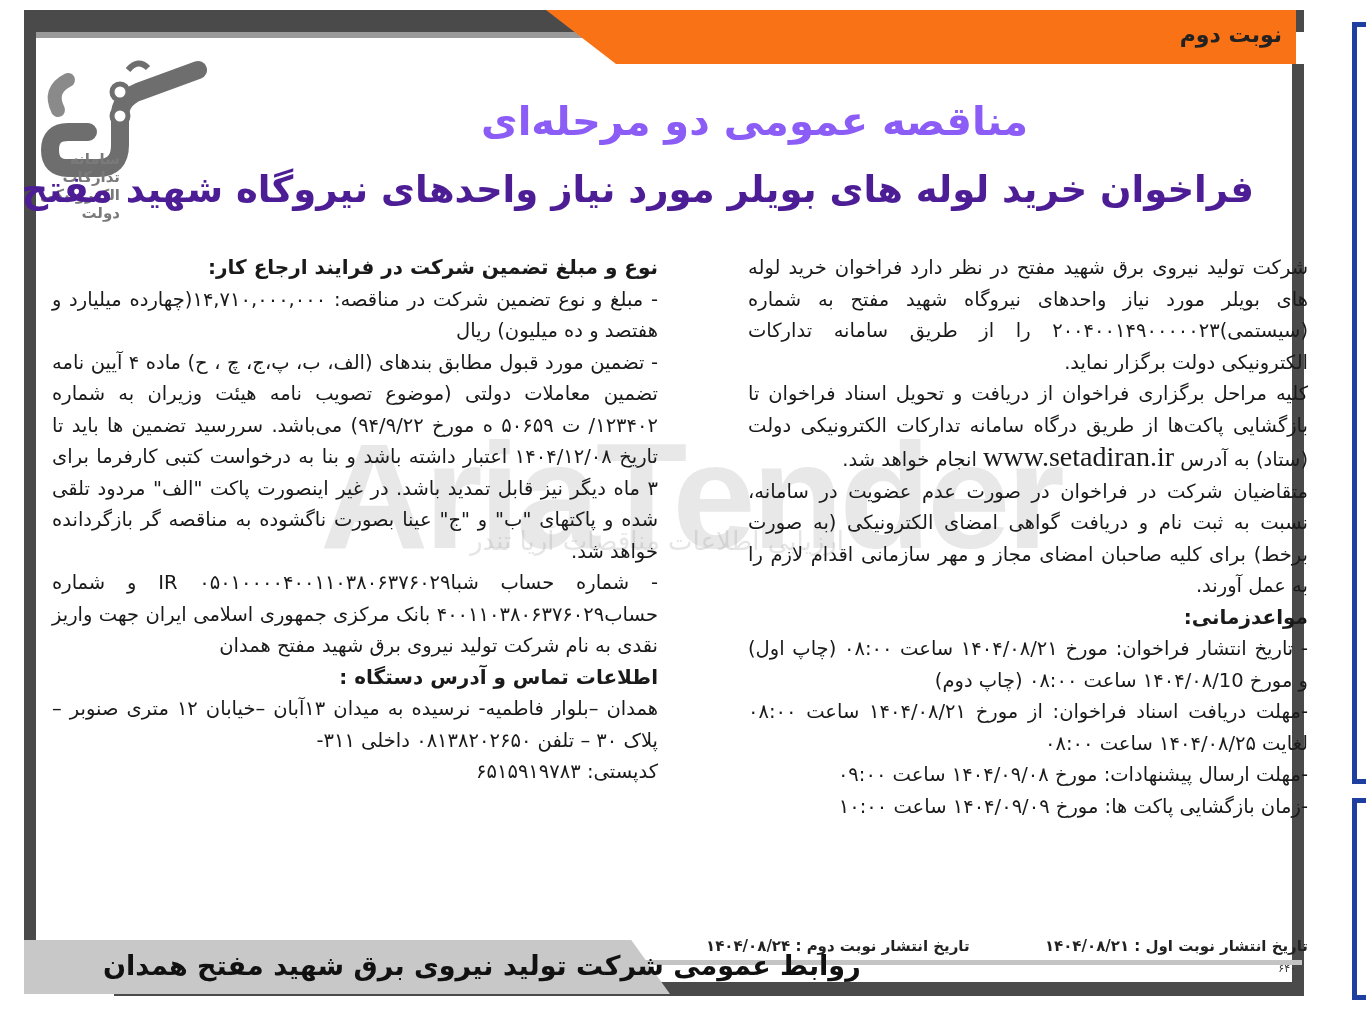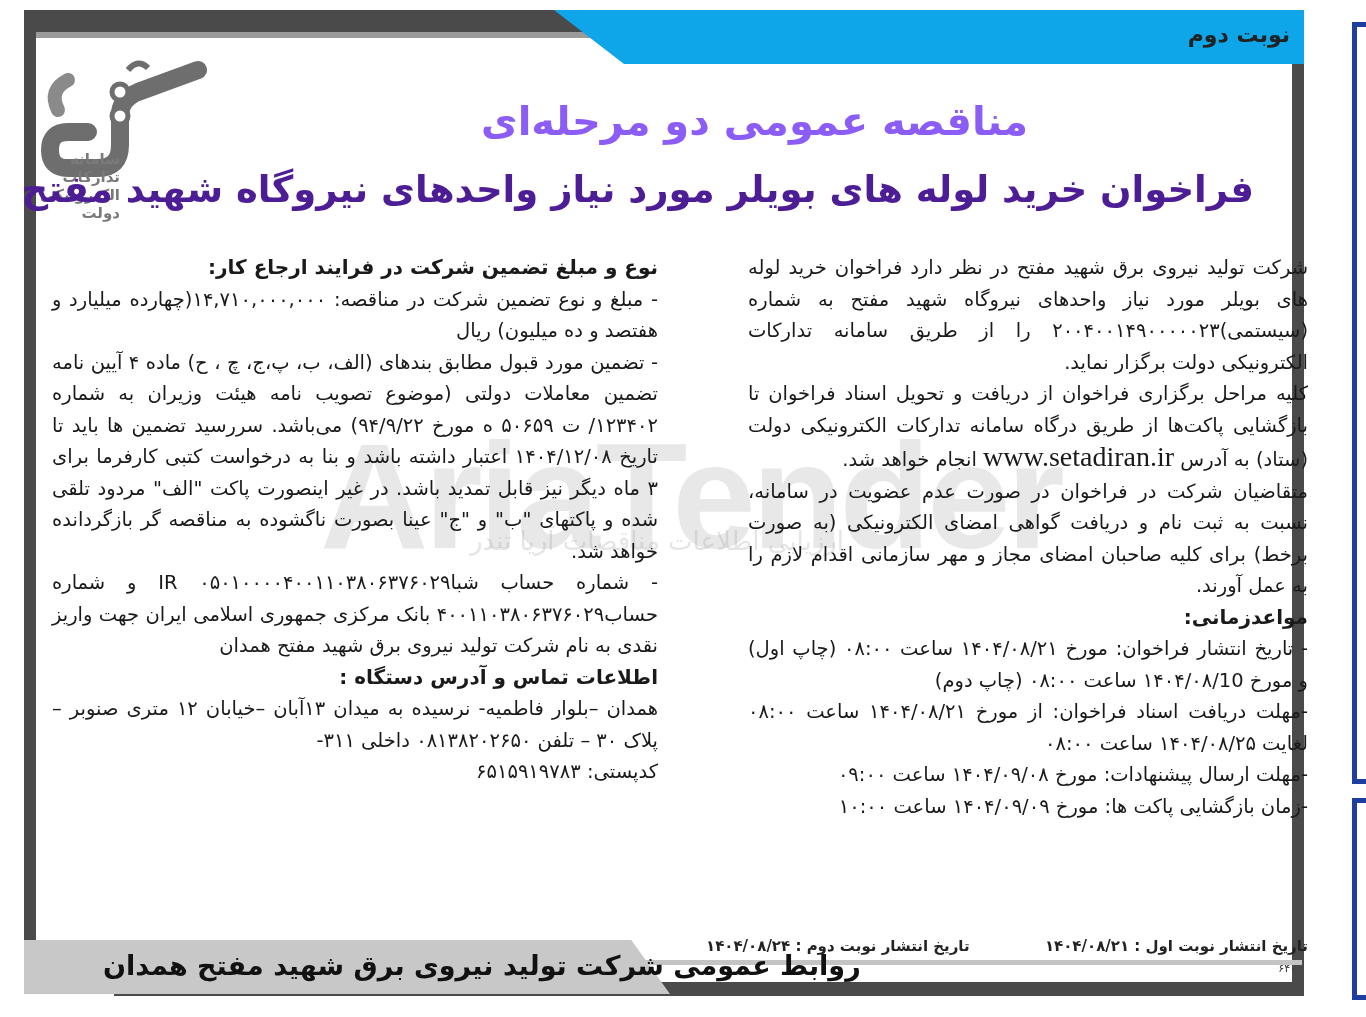--- a/index.html
+++ b/index.html
@@ -8,21 +8,21 @@
 
   
   .frame { position: absolute; left: 24px; top: 10px; width: 1280px; height: 986px; }
   .frame-top { position: absolute; left: 0; top: 0; width: 1280px; height: 22px; background: #4a4a4a; }
   .frame-left { position: absolute; left: 0; top: 0; width: 12px; height: 936px; background: #4a4a4a; }
   .frame-right { position: absolute; right: 0; top: 54px; width: 12px; height: 932px; background: #4a4a4a; }
   .frame-bottom { position: absolute; right: 0; bottom: 0; width: 1190px; height: 14px; background: #4a4a4a; }
   .frame-inner-top-line { position: absolute; left: 12px; top: 22px; width: 1168px; height: 6px; background: #9a9a9a; }
 
   
-  .round-tab { position: absolute; right: 0; top: 0; width: 820px; height: 54px; background: #0ea5e9;
+  .round-tab { position: absolute; right: 8px; top: 0; width: 820px; height: 54px; background: #f97316;
                clip-path: polygon(70px 0, 100% 0, 100% 100%, 140px 100%); text-align: center; }
   .round-tab-label { position: absolute; right: 14px; top: 12px; font-size: 22px; font-weight: bold; color: #222; direction: rtl; }
 
   
   .logo { position: absolute; left: 28px; top: 50px; width: 180px; height: 190px; }
   .logo-text { position: absolute; left: 30px; top: 150px; width: 90px; font-size: 15px; line-height: 18px;
                color: #7a7a7a; font-weight: bold; direction: rtl; text-align: right; }
 
   
   .title-main { position: absolute; right: 338px; top: 98px; font-size: 40px; font-weight: bold; color: #8b5cf6;

